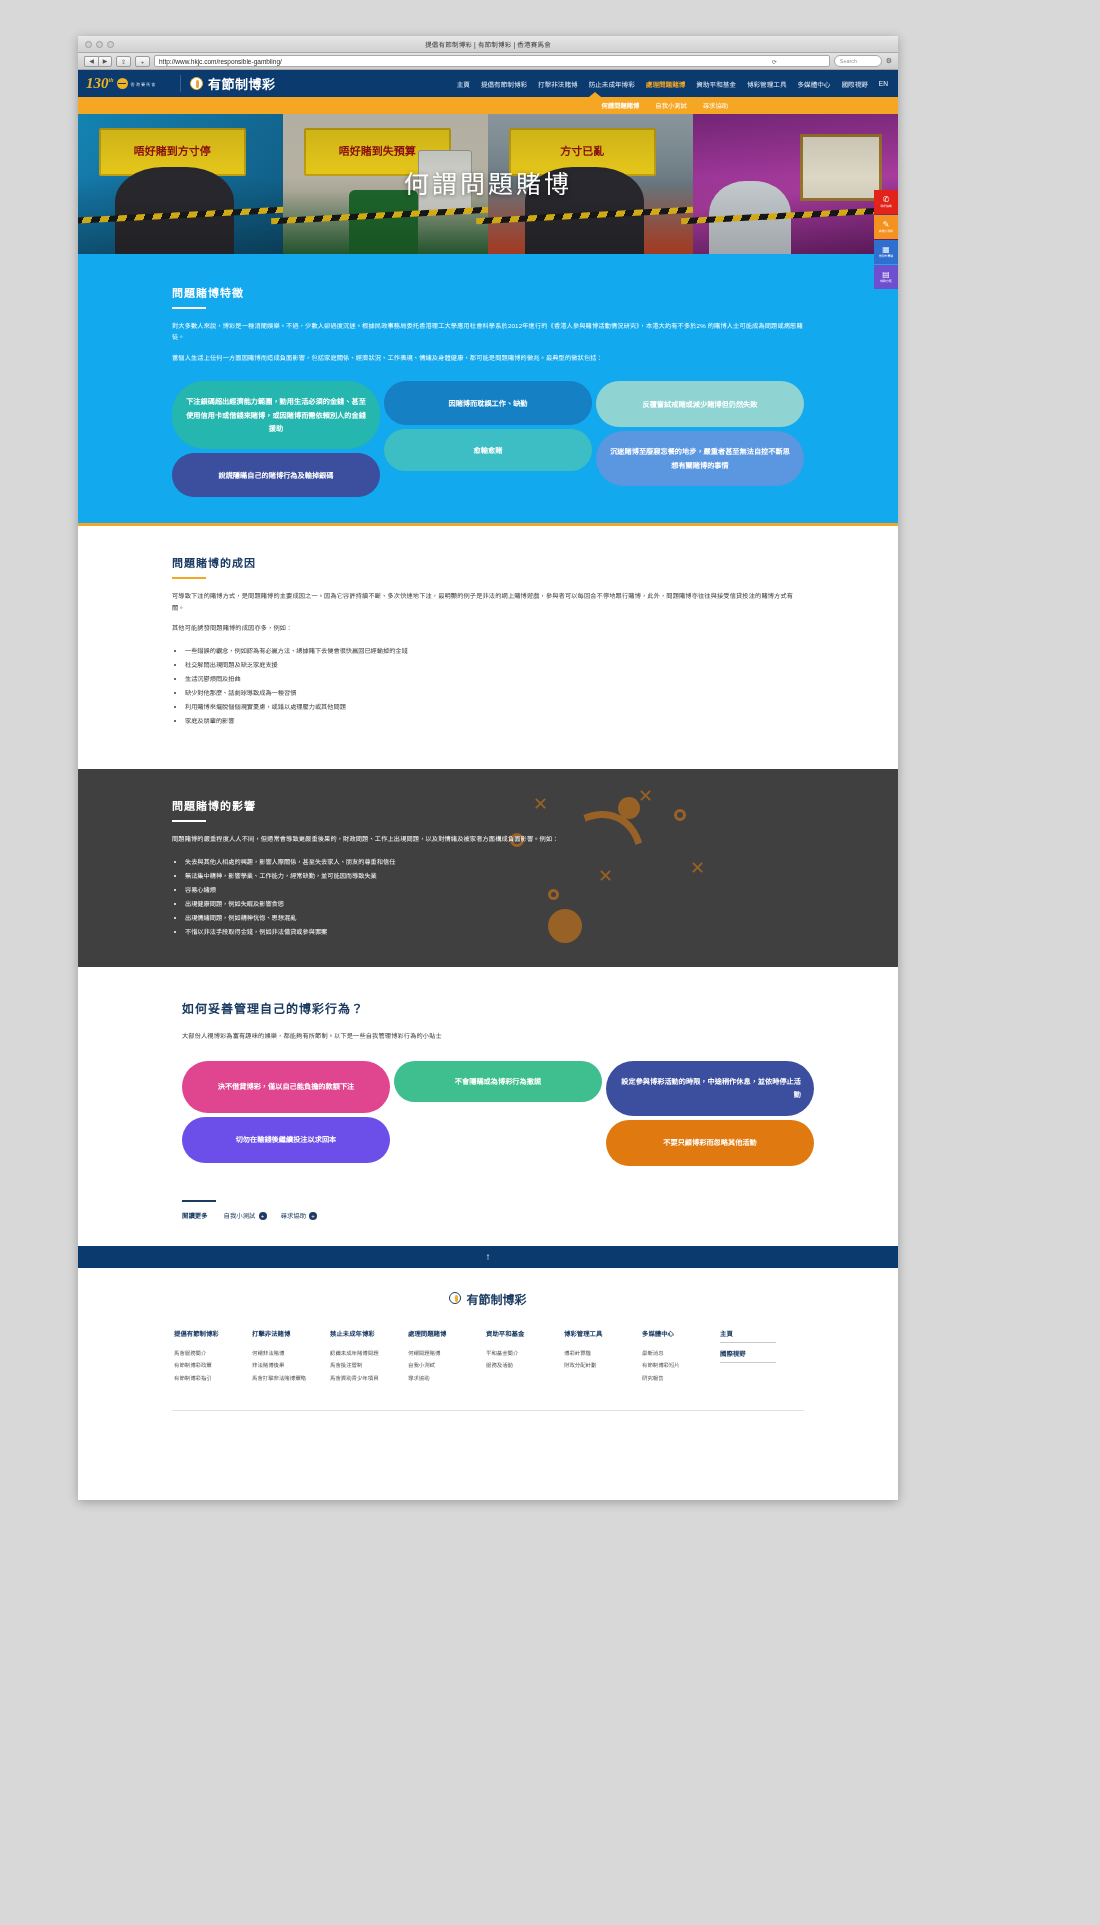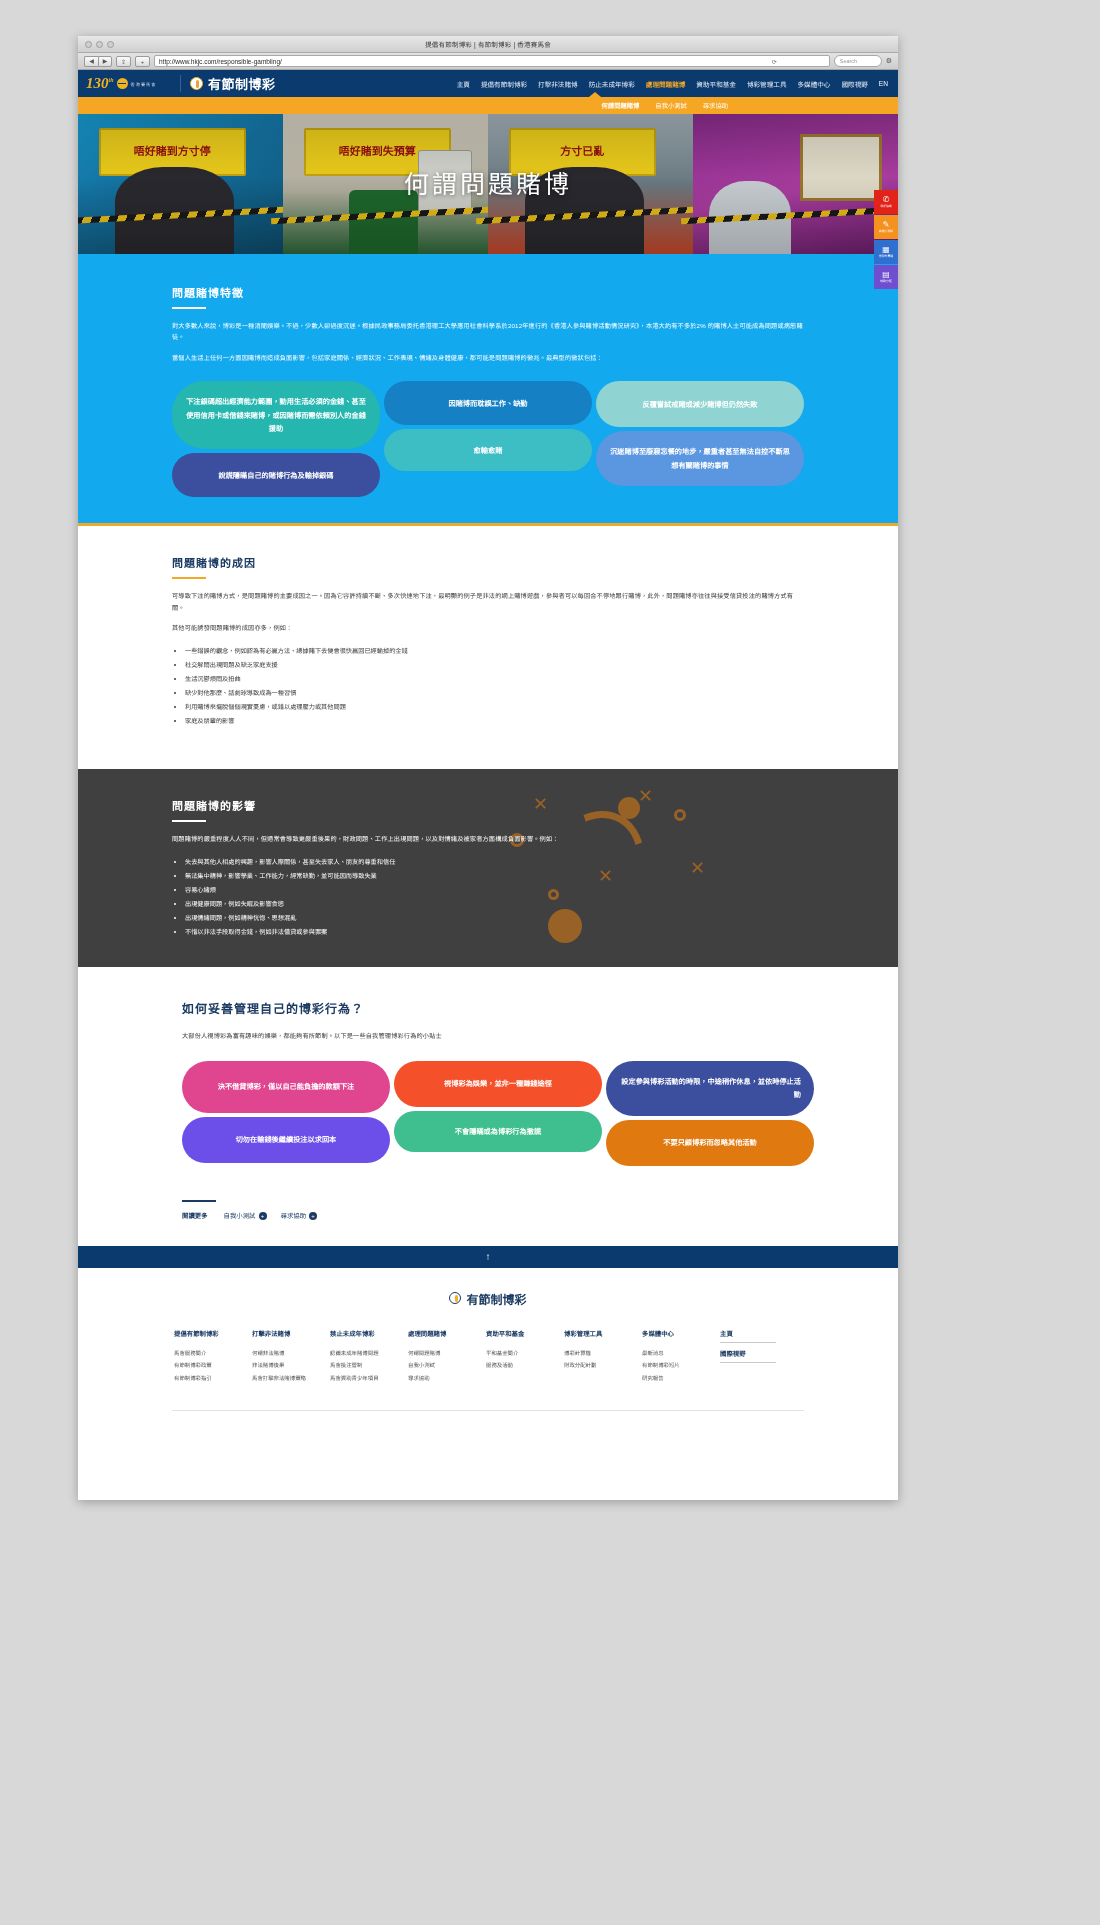--- a/index.html
+++ b/index.html
@@ -441,21 +441,20 @@
       <section class="sec manage">
         <div class="inner">
           <h2 class="sec-title">如何妥善管理自己的博彩行為？</h2>
           <p class="body" style="margin-top:14px">大部份人視博彩為富有趣味的娛樂，都能夠有所節制。以下是一些自我管理博彩行為的小貼士</p>
           <div class="grid3" style="margin-top:20px">
             <div class="c-col">
                 <div class="card" style="background: rgb(224, 69, 143); min-height: 52px;">決不借貸博彩，僅以自己能負擔的款額下注</div>
                 <div class="card" style="background: rgb(107, 79, 232); min-height: 46px;">切勿在輸錢後繼續投注以求回本</div>
               </div>
             <div class="c-col">
-                <div class="card" style="background: rgb(244, 80, 42); min-height: 46px;">視博彩為娛樂，並非一種賺錢途徑</div>
                 <div class="card" style="background: rgb(63, 191, 143); min-height: 38px;">不會隱瞞或為博彩行為撒謊</div>
               </div>
             <div class="c-col">
                 <div class="card" style="background: rgb(59, 79, 158); min-height: 52px; text-align: right;">設定參與博彩活動的時限，中途稍作休息，並依時停止活動</div>
                 <div class="card" style="background: rgb(224, 122, 16); min-height: 46px;">不要只顧博彩而忽略其他活動</div>
               </div>
           </div>
           <div class="readmore">
             <div class="rm-line"></div>
             <div class="rm-row">

